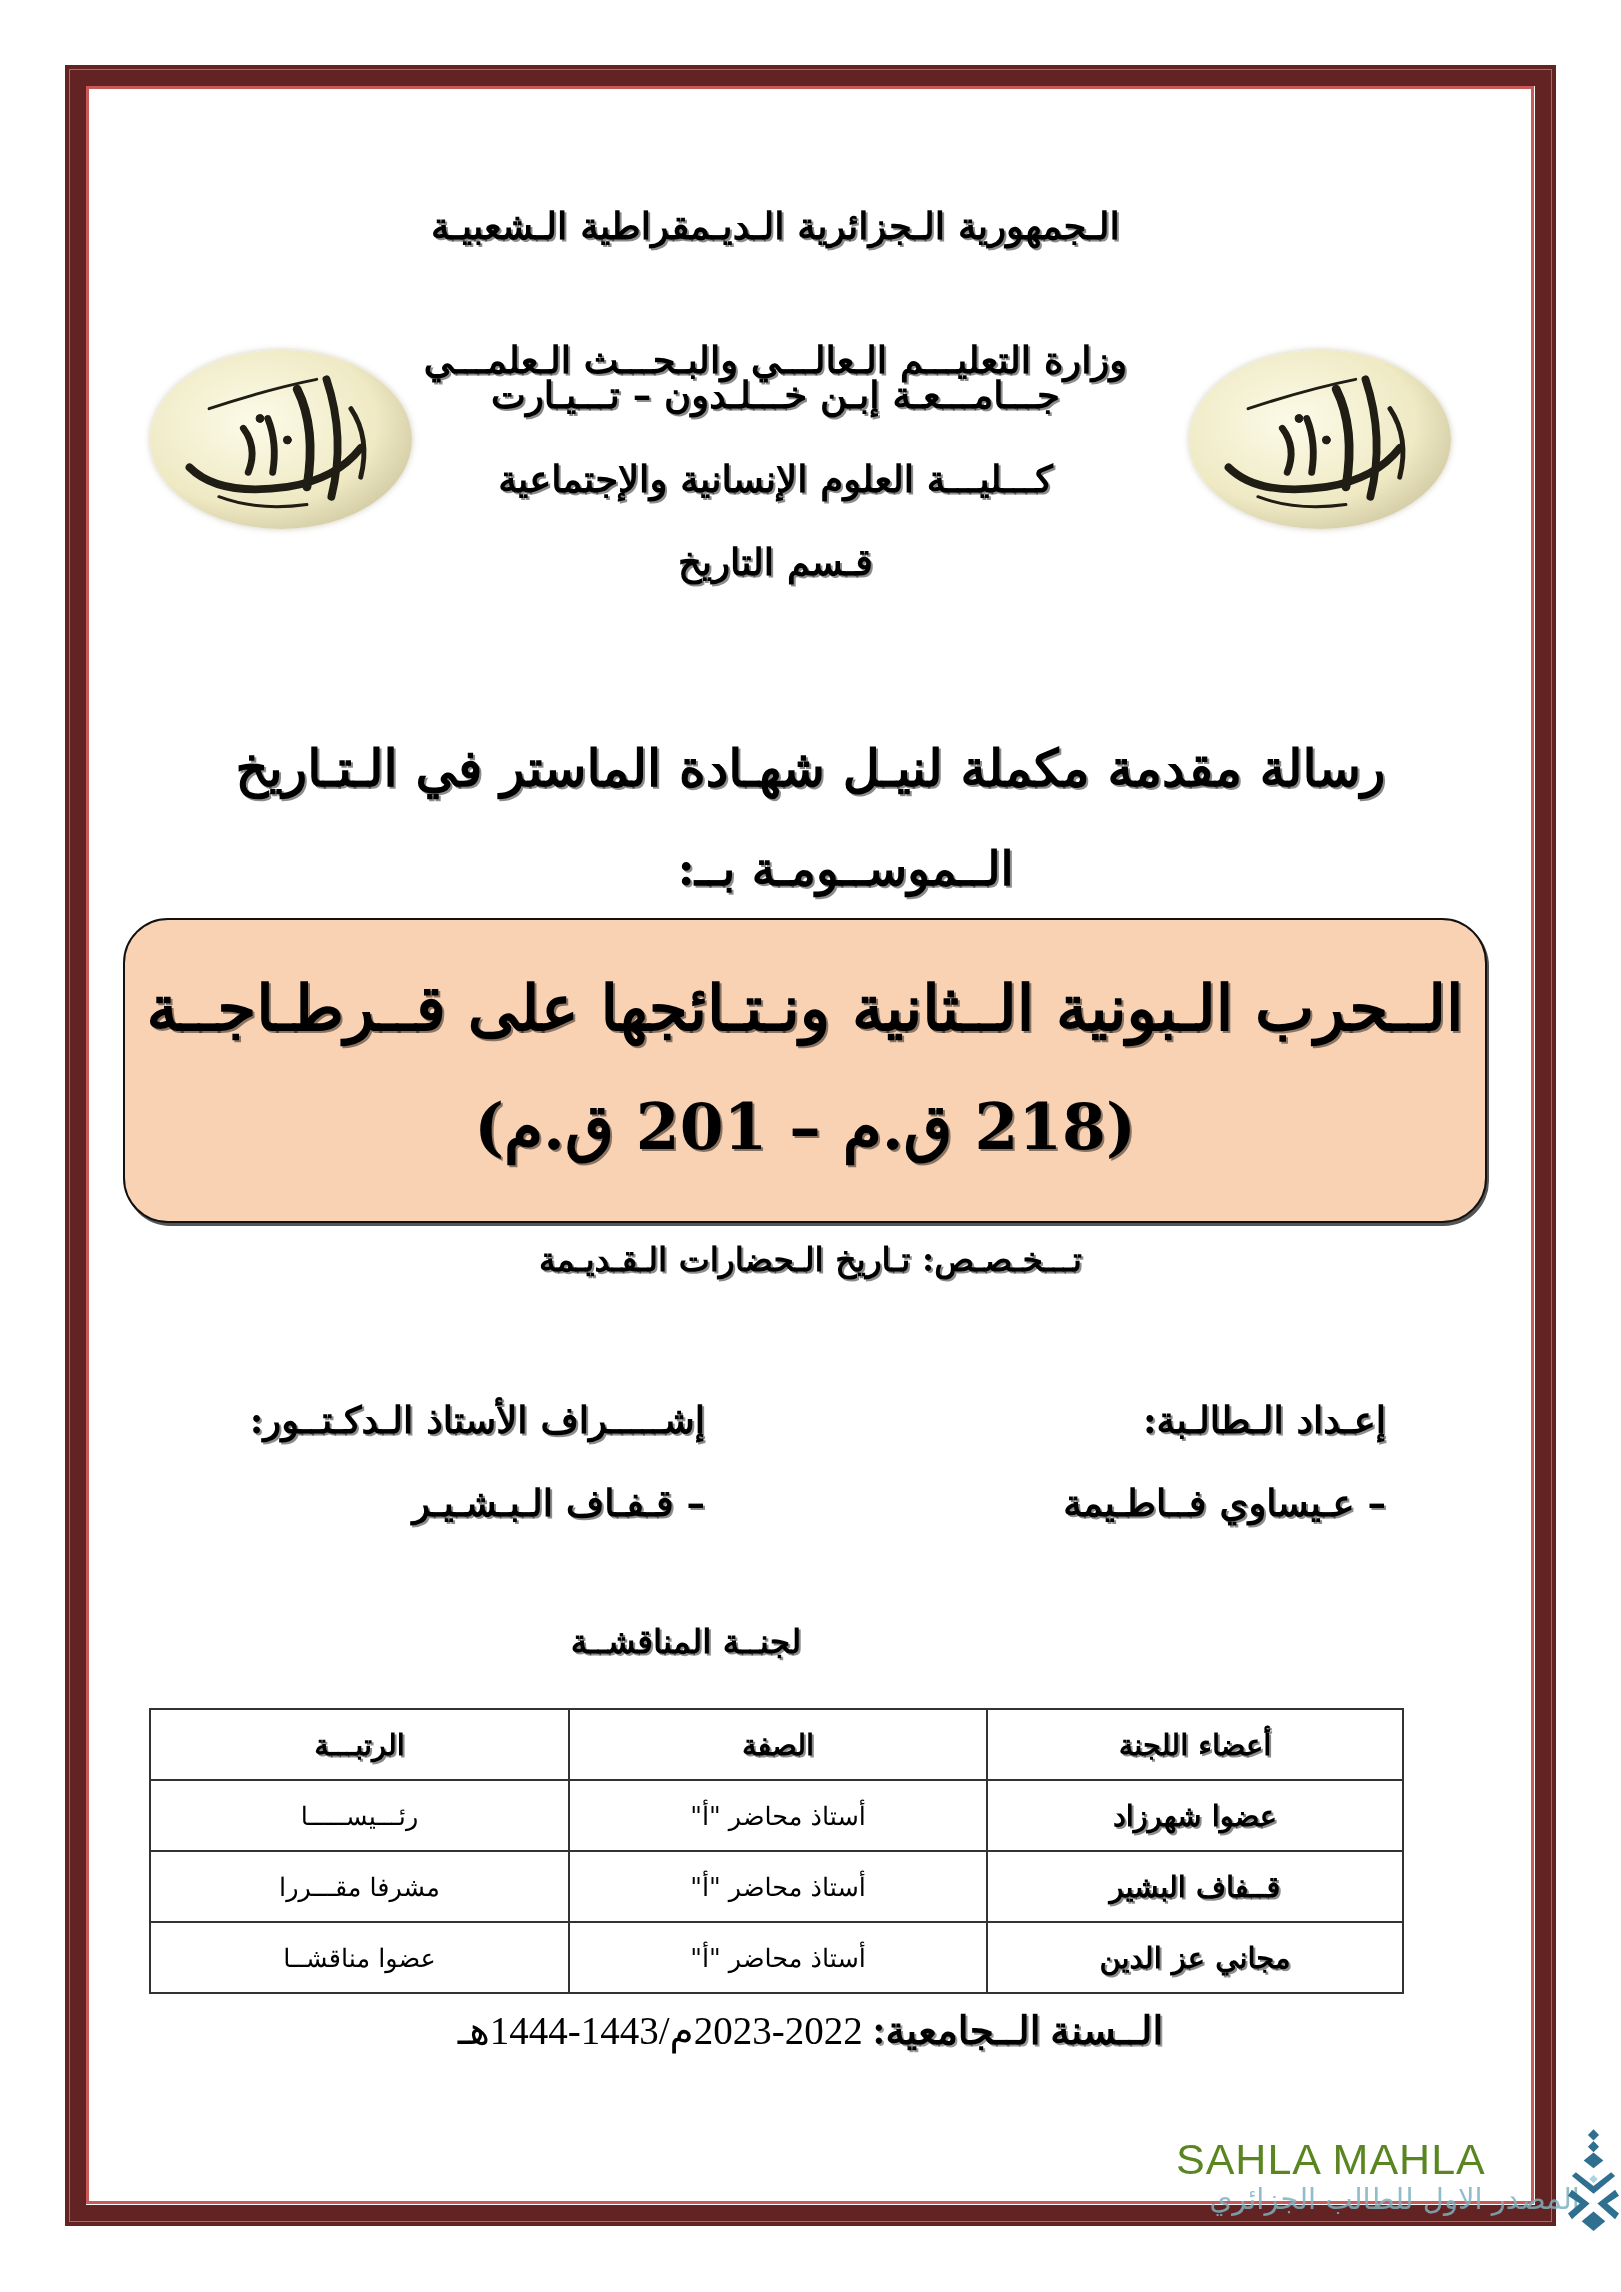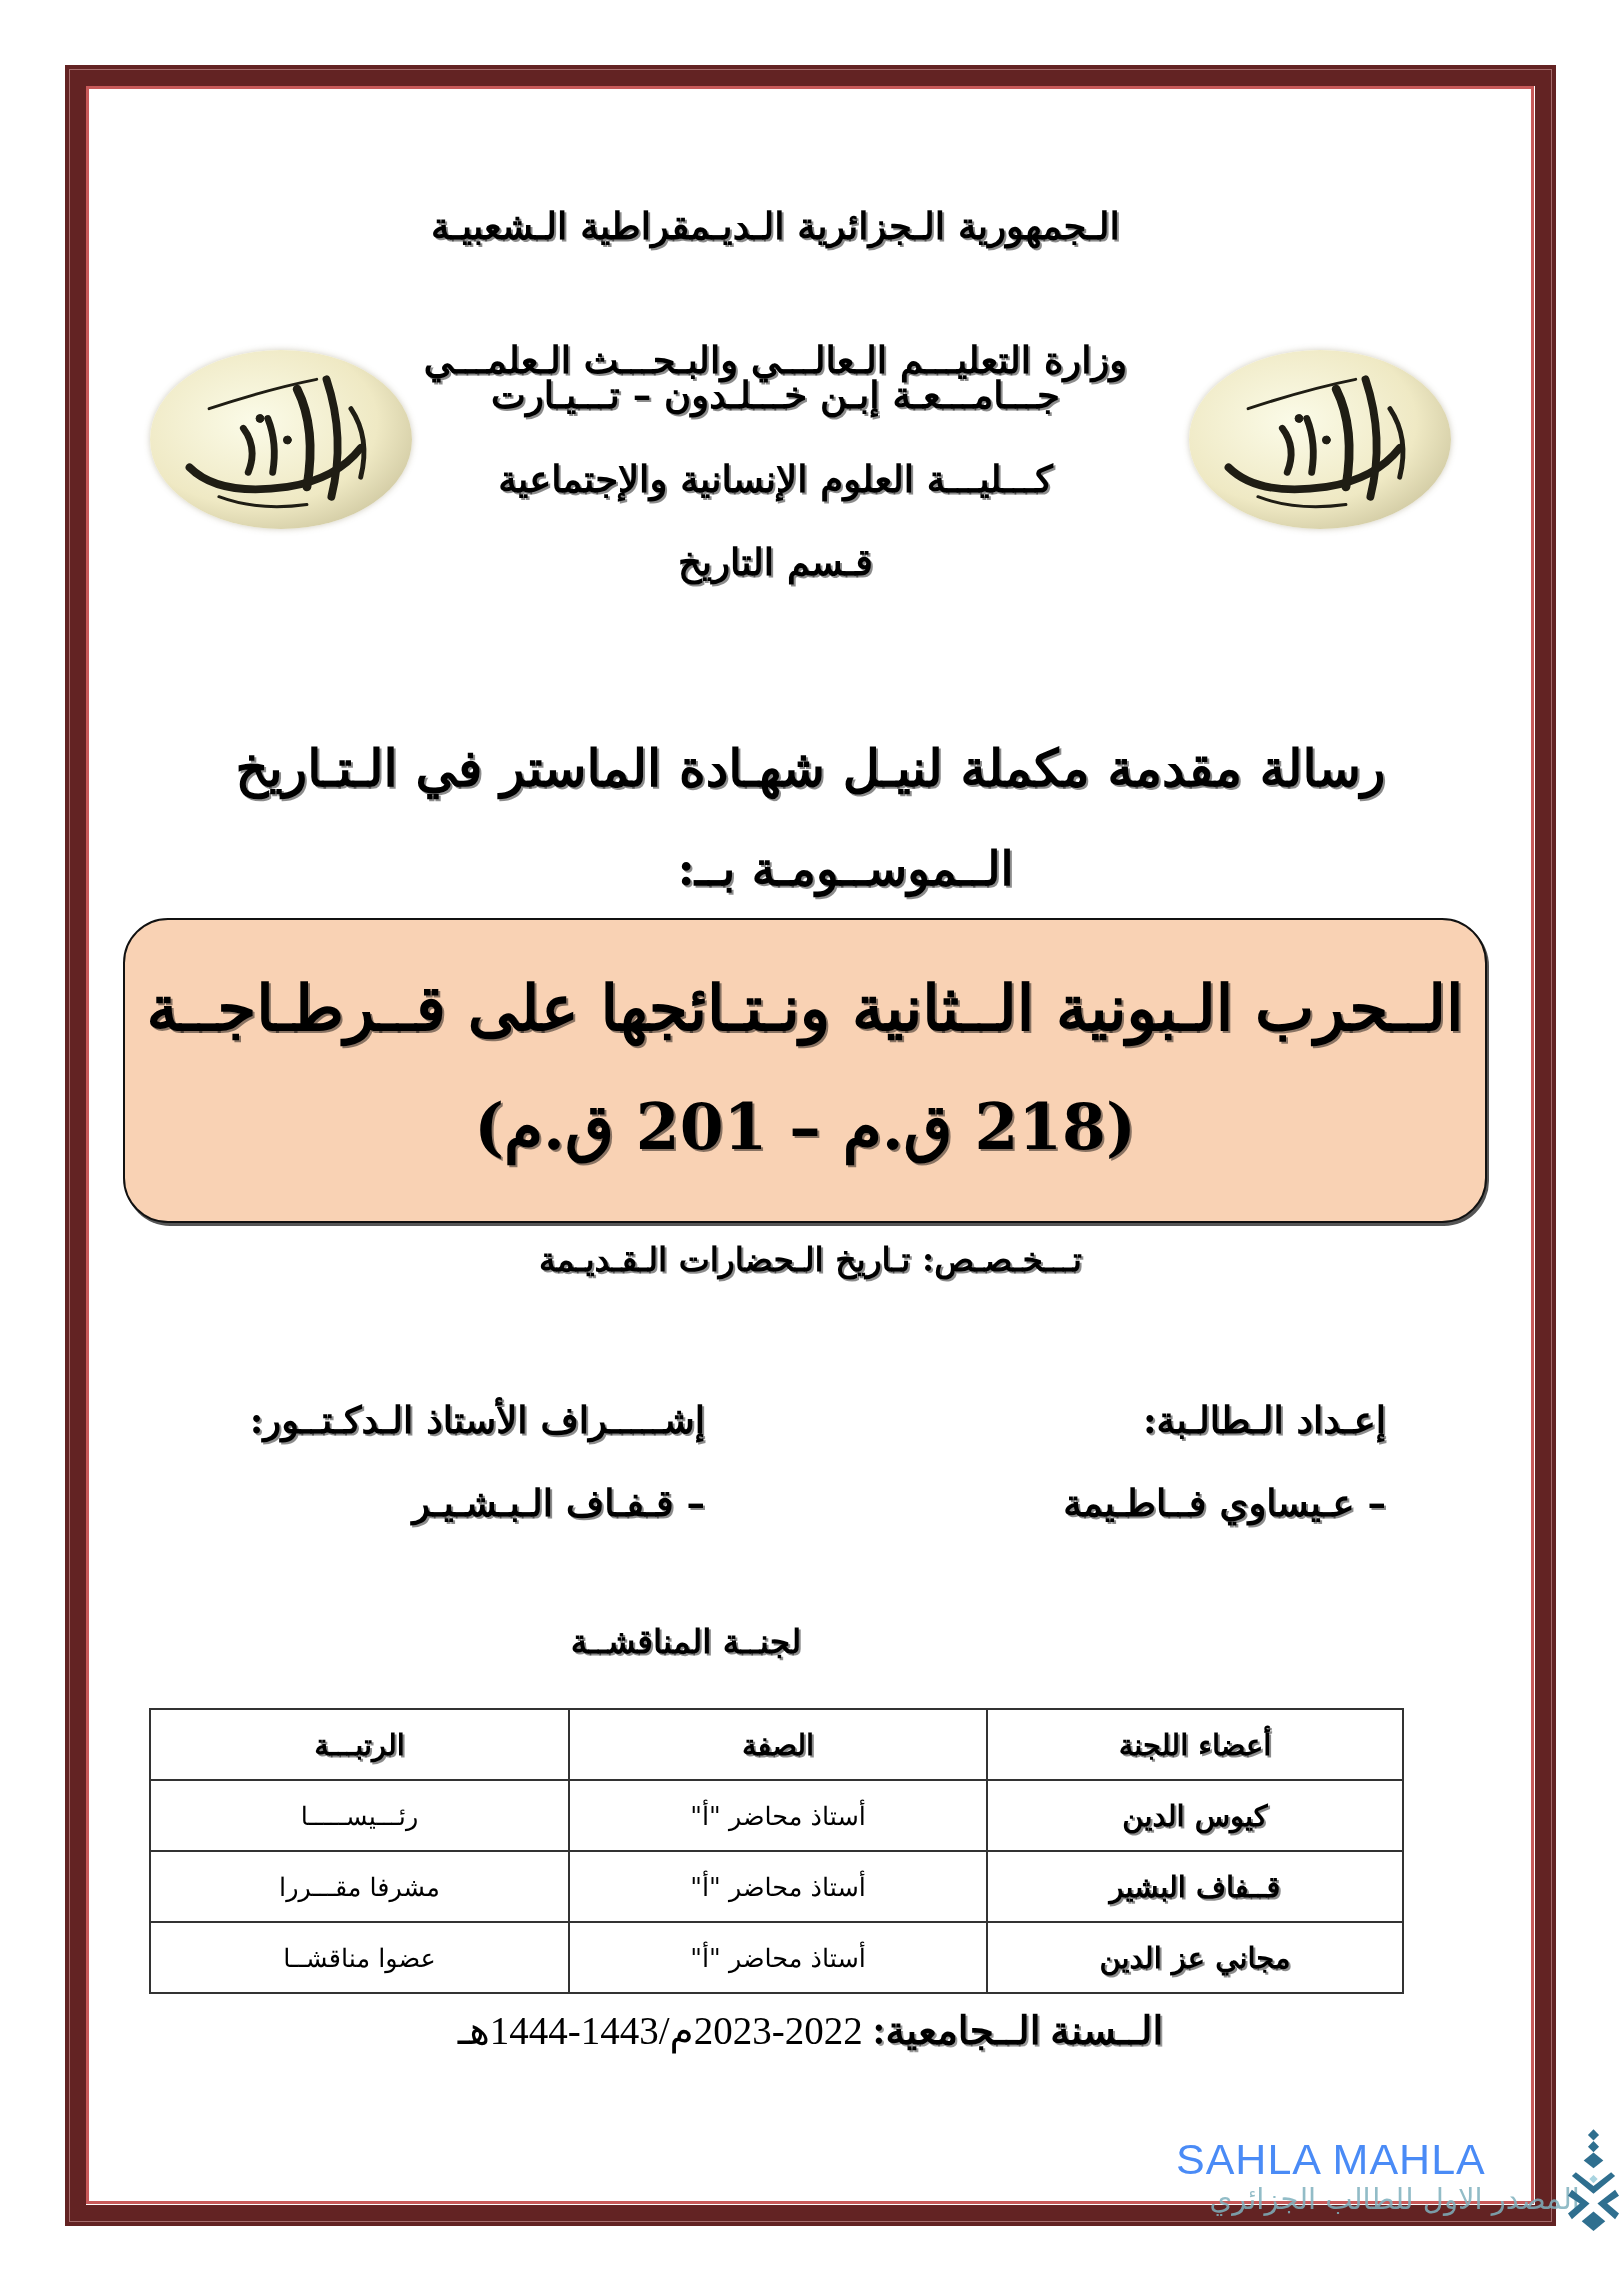--- a/index.html
+++ b/index.html
@@ -184,21 +184,21 @@
       width: 445px;
       height: 108px;
     }
     .watermark .wm-brand {
       position: absolute;
       left: 0;
       top: 0;
       font-family: "Liberation Sans", "DejaVu Sans", sans-serif;
       font-size: 43px;
       letter-spacing: 1px;
-      color: #3b82f6;
+      color: #4d7c0f;
       opacity: 0.92;
       white-space: nowrap;
     }
     .watermark .wm-tagline {
       position: absolute;
       left: 21.6px;
       top: 47px;
       font-family: "DejaVu Sans", "Liberation Sans", sans-serif;
       font-size: 29px;
       color: #7fb1be;
@@ -286,21 +286,21 @@
   </colgroup>
   <thead>
     <tr>
       <th class="arabic">أعضاء اللجنة</th>
       <th class="arabic">الصفة</th>
       <th class="arabic">الرتبـــة</th>
     </tr>
   </thead>
   <tbody>
     <tr>
-      <td class="name arabic">كيوس الدين</td>
+      <td class="name arabic">عضوا شهرزاد</td>
       <td class="plain arabic">أستاذ محاضر "أ"</td>
       <td class="plain arabic">رئـــيســـــا</td>
     </tr>
     <tr>
       <td class="name arabic">قــفاف البشير</td>
       <td class="plain arabic">أستاذ محاضر "أ"</td>
       <td class="plain arabic">مشرفا مقـــررا</td>
     </tr>
     <tr>
       <td class="name arabic">مجاني عز الدين</td>

